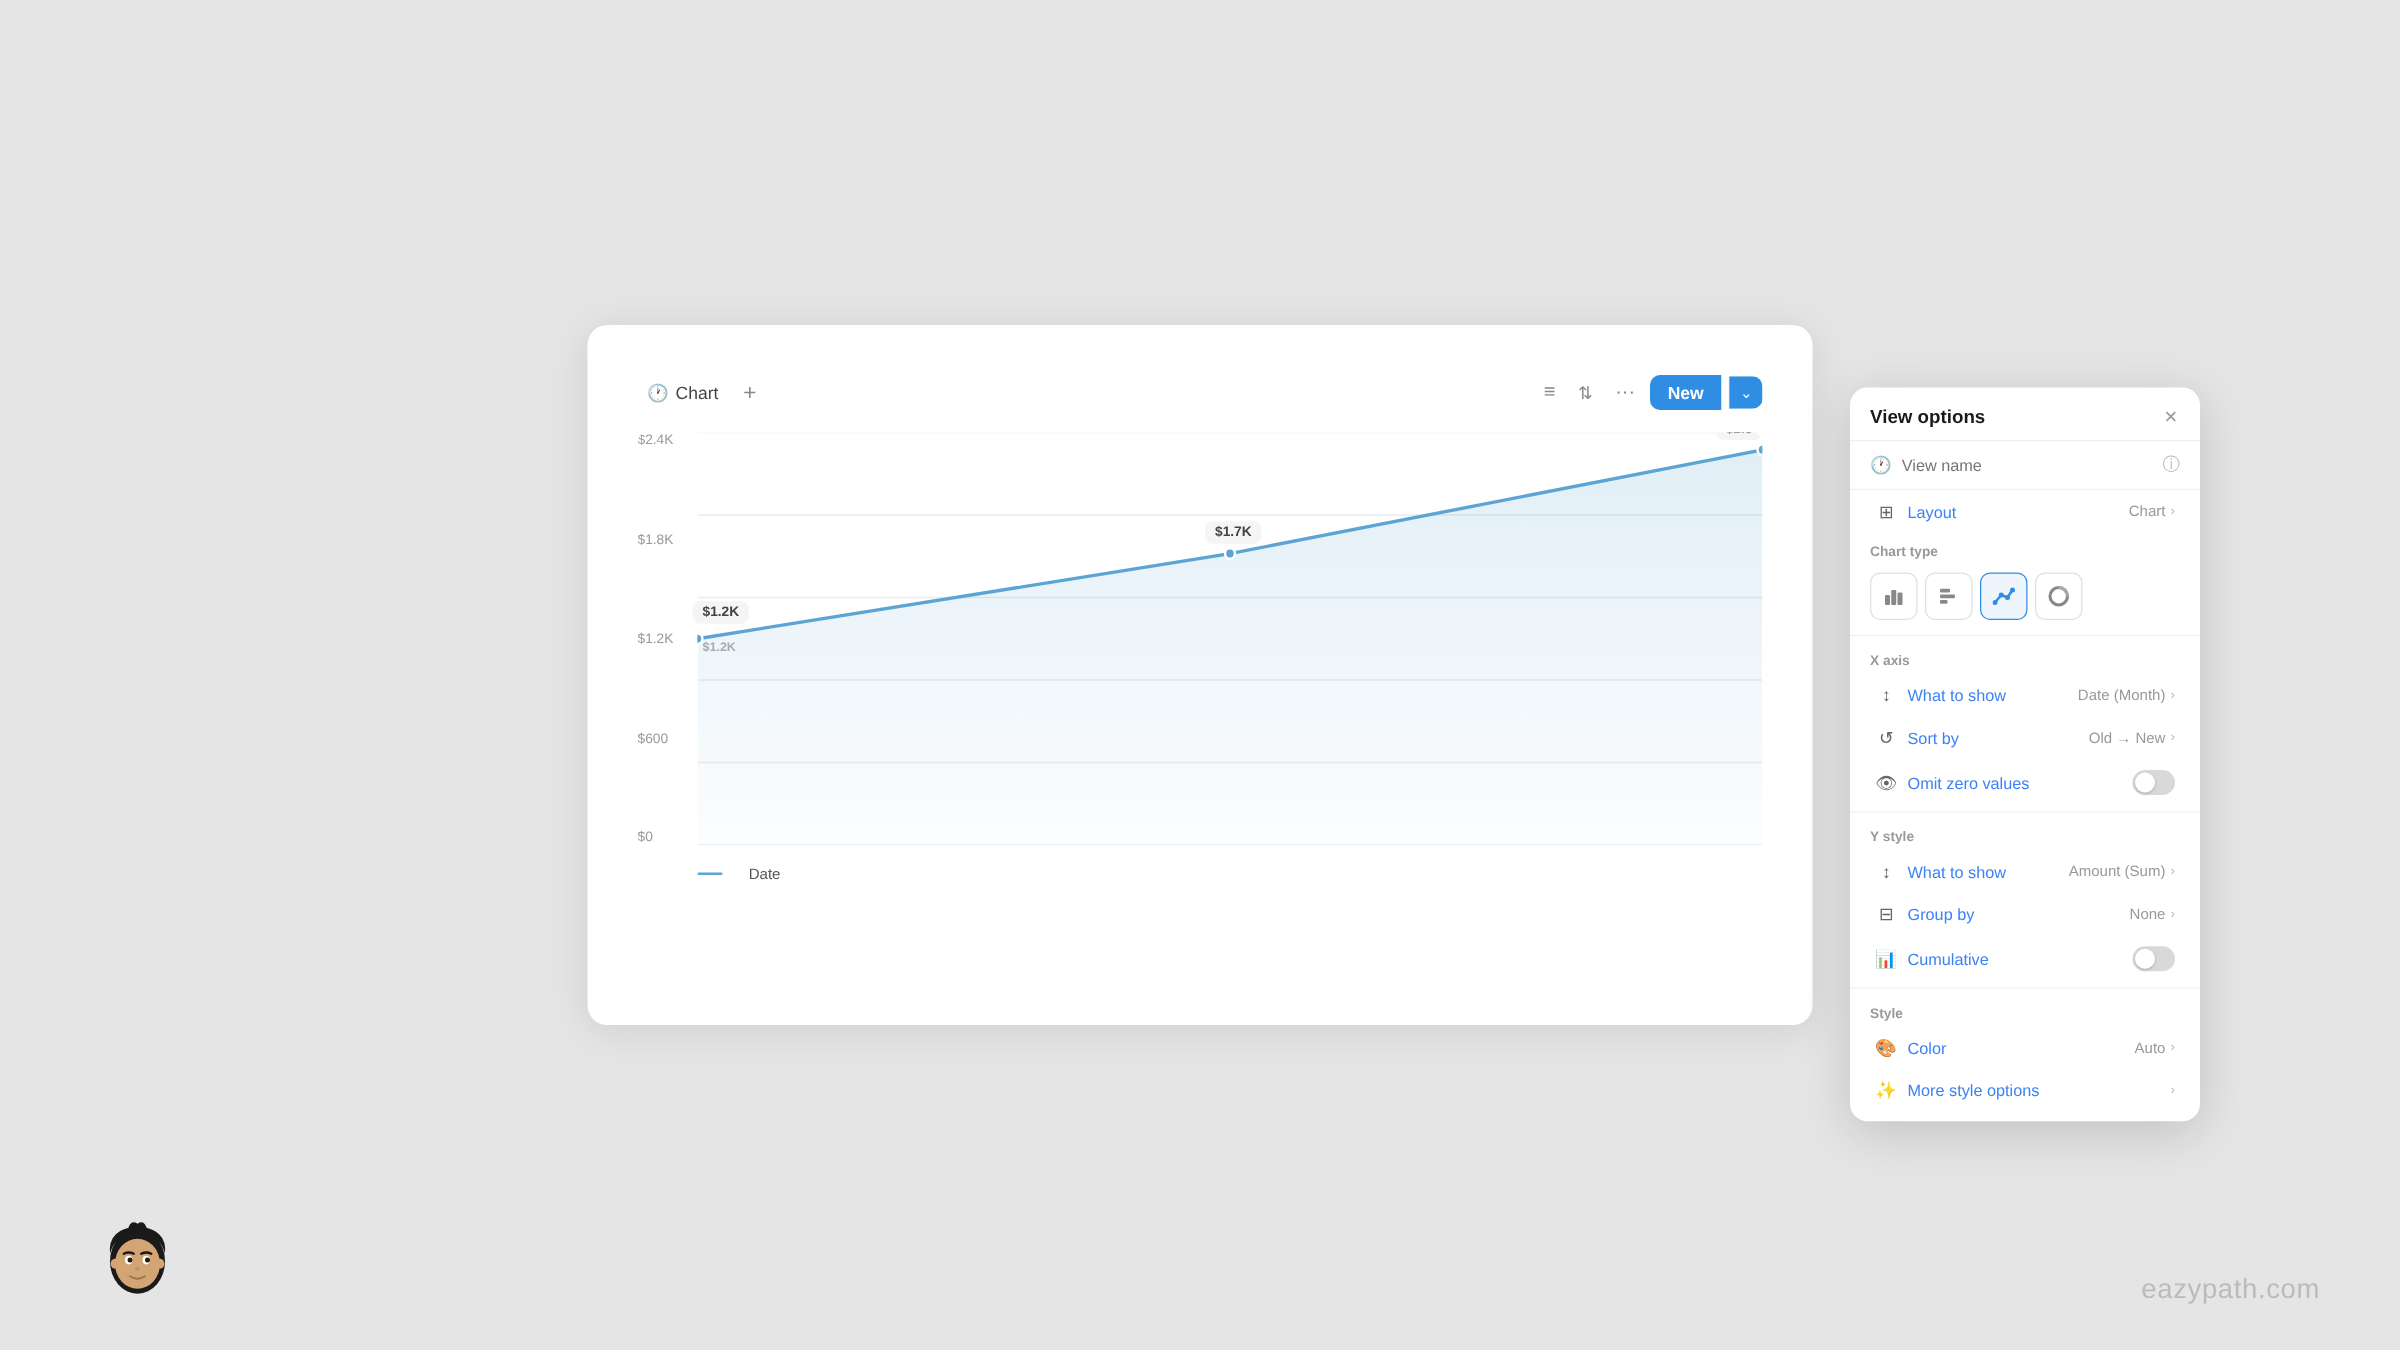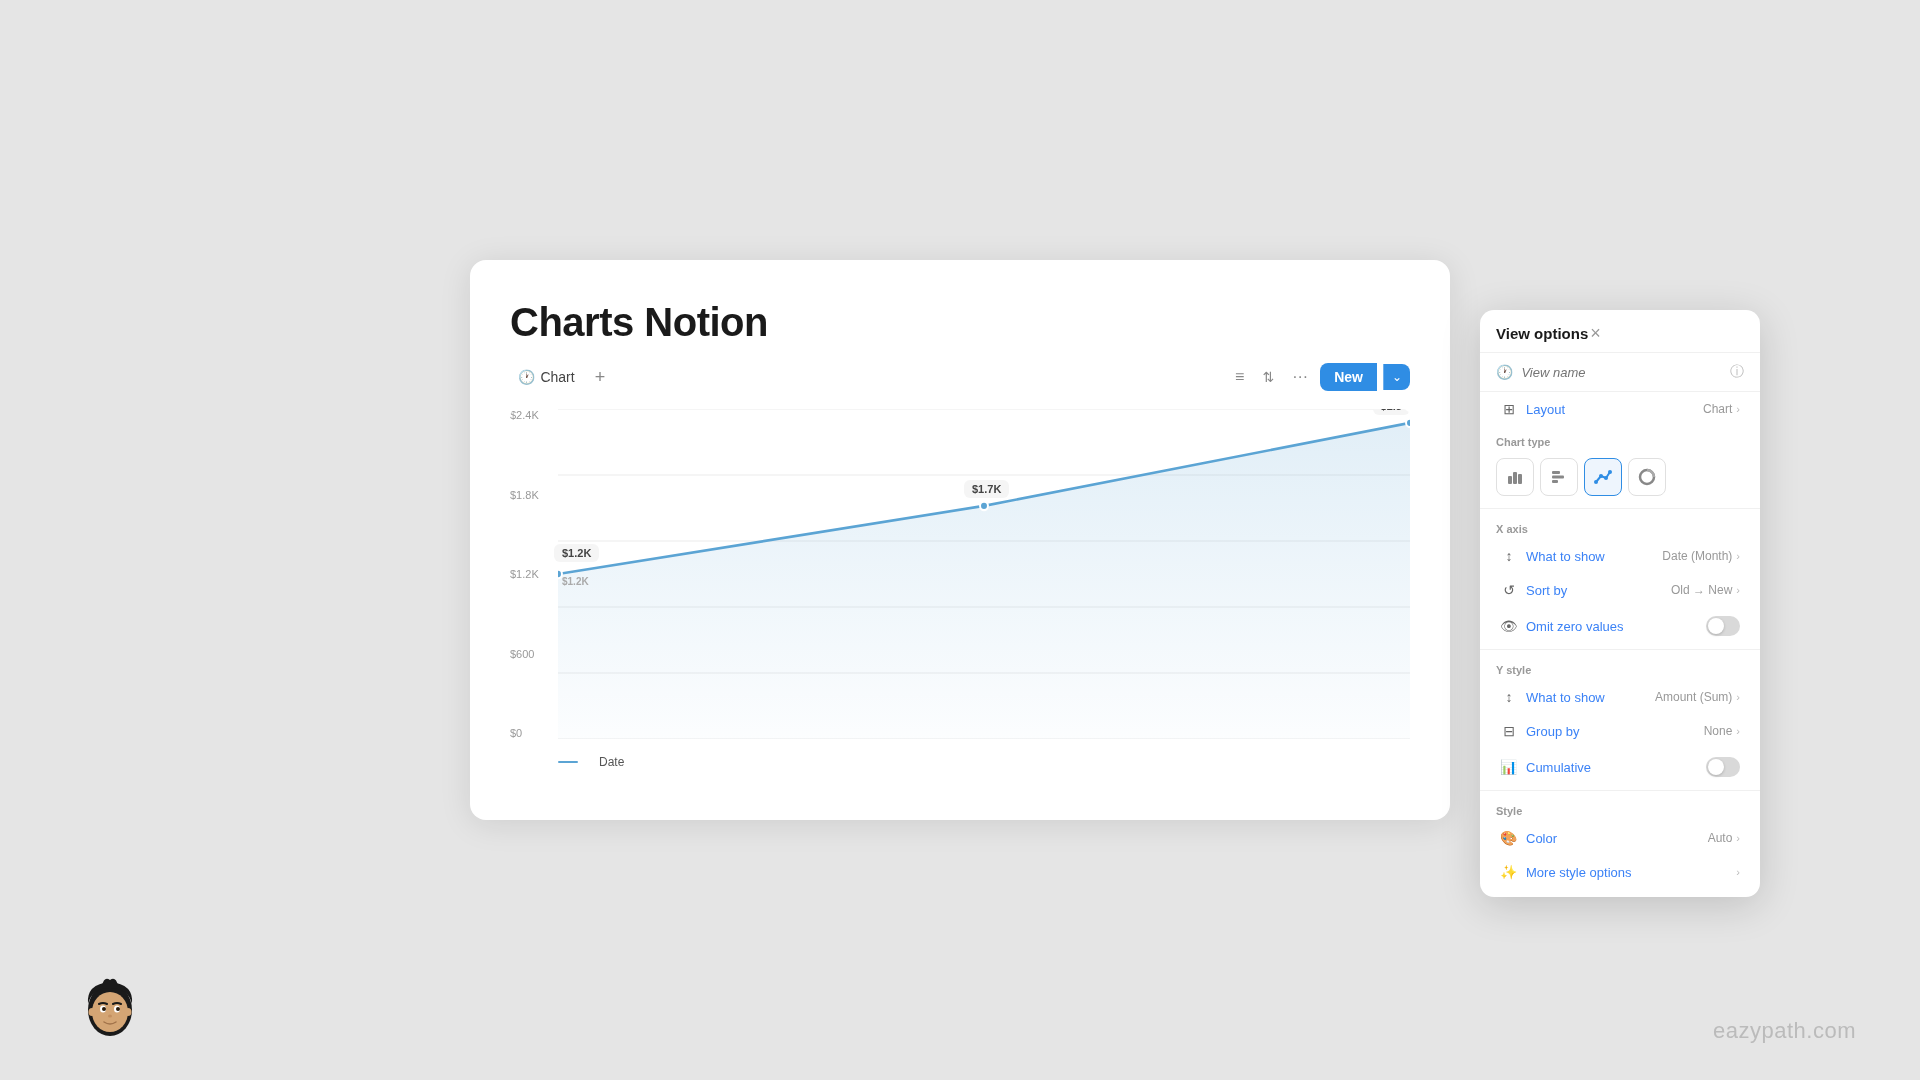--- a/index.html
+++ b/index.html
@@ -202,21 +202,21 @@
       background: #fff;
       border-radius: 14px;
       box-shadow: 0 8px 40px rgba(0,0,0,0.16);
       padding: 0 0 8px 0;
       z-index: 10;
     }
 
     .panel-header {
       display: flex;
       align-items: center;
-      justify-content: flex-start;
+      justify-content: space-between;
       padding: 14px 16px 10px 16px;
       border-bottom: 1px solid #f0f0f0;
     }
 
     .panel-title {
       font-size: 15px;
       font-weight: 600;
       color: #1a1a1a;
     }
 
@@ -243,21 +243,20 @@
       color: #888;
     }
 
     .view-name-input {
       flex: 1;
       border: none;
       outline: none;
       font-size: 13px;
       color: #aaa;
       background: transparent;
-      font-style: italic;
     }
 
     .info-icon {
       font-size: 14px;
       color: #bbb;
     }
 
     .panel-row {
       display: flex;
       align-items: center;
@@ -376,21 +375,20 @@
       letter-spacing: 0.5px;
     }
   </style>
 </head>
 <body>
 
 <div style="position:relative; width:1920px; height:1080px; background:#e5e5e5; display:flex; align-items:center; justify-content:center;">
 
   <div class="main-card" style="position:relative;">
 
-    <div class="page-title">Charts Notion</div>
 
     <div class="toolbar">
       <div class="toolbar-left">
 
         <div class="chart-tab">
           <span class="chart-tab-icon">🕐</span>
           <span>Chart</span>
         </div>
         <button class="add-btn">+</button>
       </div>

